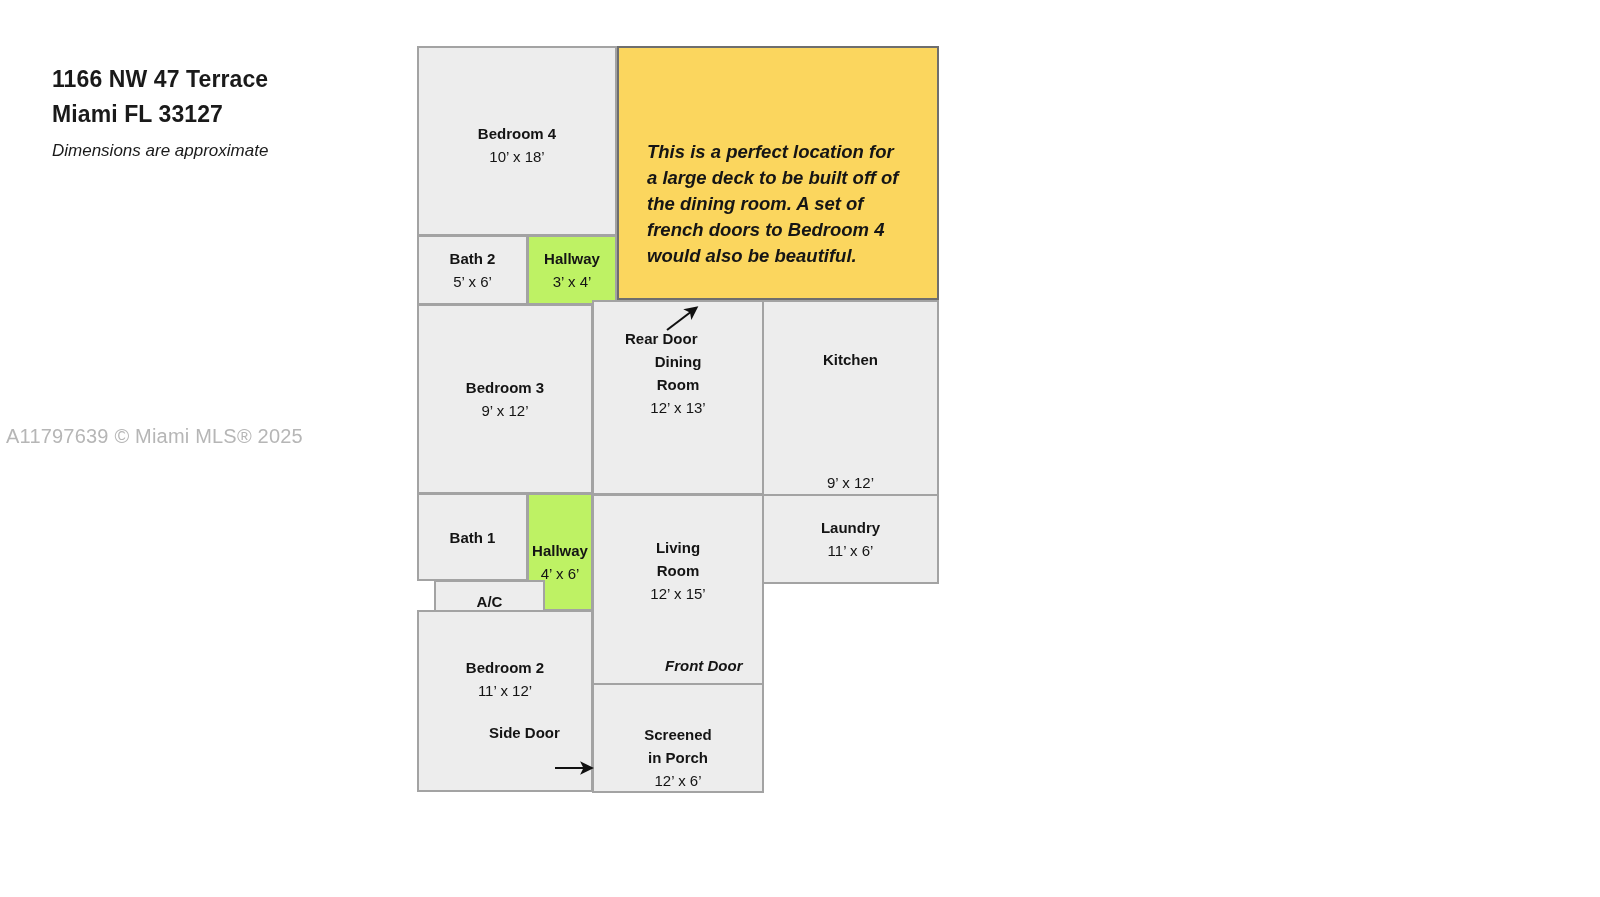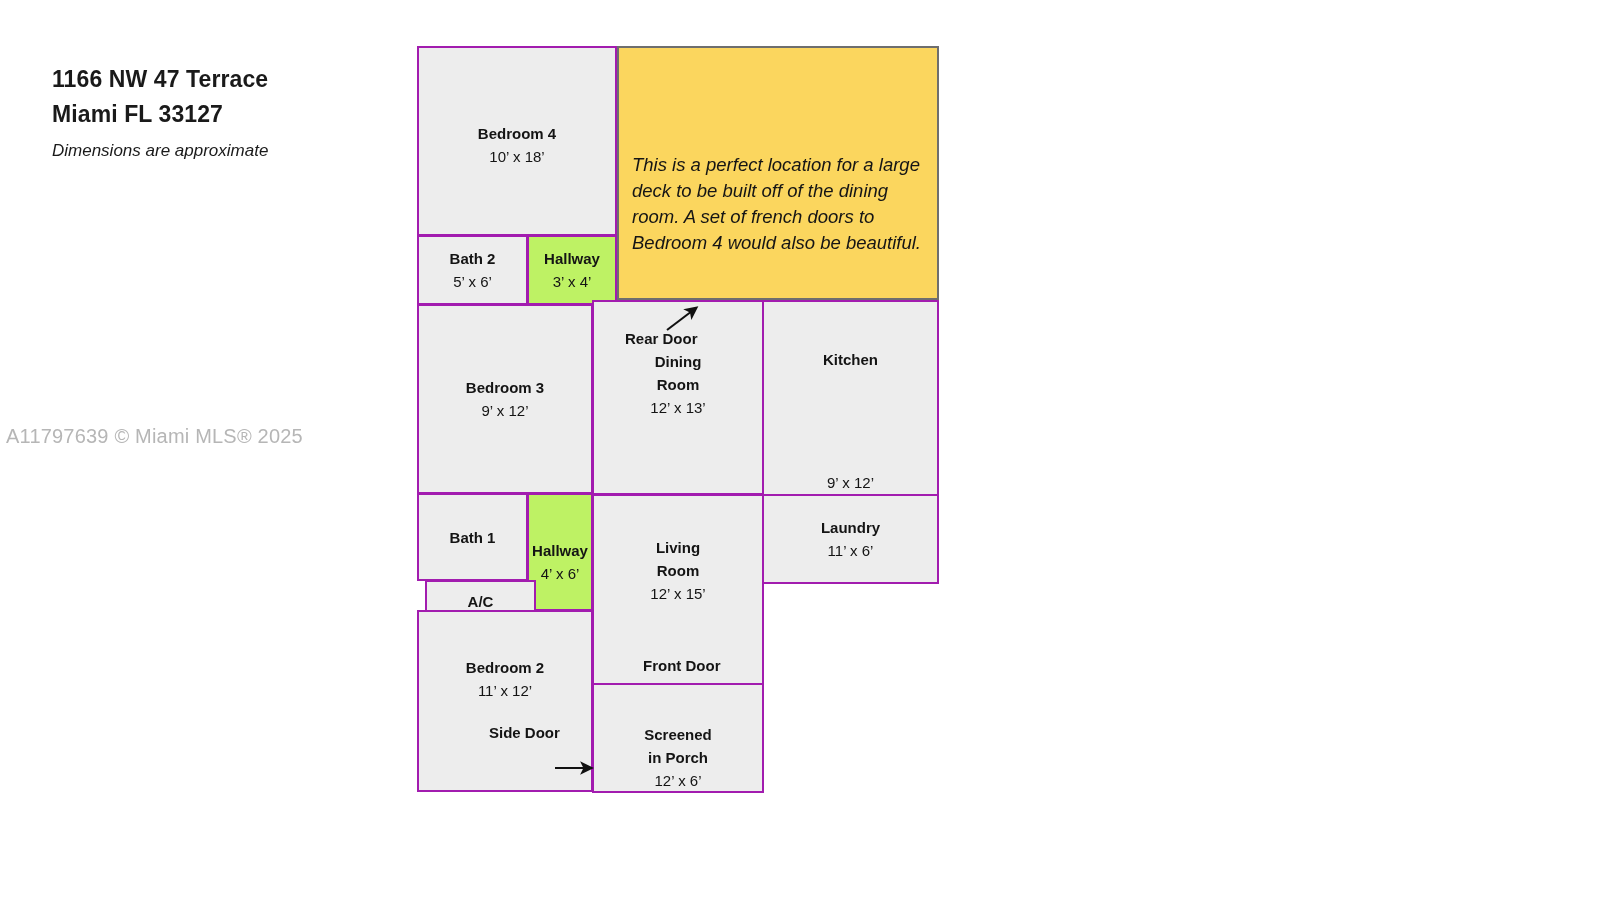--- a/index.html
+++ b/index.html
@@ -60,21 +60,21 @@
     left: 0;
     top: 0;
     width: 1600px;
     height: 897px;
   }
 
   
   .room {
     position: absolute;
     box-sizing: border-box;
-    border: 2px solid #a21caf;
+    border: 2px solid #a3a3a3;
     background: #ededed;
     display: flex;
     flex-direction: column;
     align-items: center;
     justify-content: center;
     text-align: center;
   }
   .room.white { background: #bef264; }
   .room.note  { background: #fbd65e; border-color: #6e6e6e; }
 
@@ -99,25 +99,25 @@
   .pad-top-xl   { justify-content: flex-start; padding-top: 38px; }
   .pad-top-xxl  { justify-content: flex-start; padding-top: 48px; }
   .pad-top-br1  { justify-content: flex-start; padding-top: 118px; }
   .pad-top-br2  { justify-content: flex-start; padding-top: 44px; }
   .pad-top-liv  { justify-content: flex-start; padding-top: 40px; }
 
   
   .note-text {
     font-size: 18.5px;
     font-style: italic;
-    font-weight: normal;
+    font-weight: bold;
     color: #151515;
     line-height: 26px;
     text-align: left;
-    padding: 0 13px;
+    padding: 0 28px;
     align-self: flex-start;
     margin-top: 62px;
   }
 
   
   .door-label {
     position: absolute;
     font-size: 15px;
     font-weight: bold;
     color: #141414;
@@ -181,21 +181,21 @@
     <div class="room" style="left:417px; top:493px; width:111px; height:88px;">
       <div class="room-name">Bath 1</div>
       <div class="room-dim"></div>
     </div>
 
     <div class="room white pad-top-br2" style="left:527px; top:493px; width:66px; height:118px;">
       <div class="room-name">Hallway</div>
       <div class="room-dim">4’ x 6’</div>
     </div>
 
-    <div class="room" style="left:425px; top:580px; width:111px; height:42px;">
+    <div class="room" style="left:434px; top:580px; width:111px; height:42px;">
       <div class="room-name">A/C</div>
       <div class="room-dim"></div>
     </div>
 
     <div class="room" style="left:762px; top:494px; width:177px; height:90px;">
       <div class="room-name">Laundry</div>
       <div class="room-dim">11’ x 6’</div>
     </div>
 
     <div class="room pad-top-liv" style="left:592px; top:494px; width:172px; height:238px;">
@@ -219,21 +219,21 @@
     <div class="door-label" style="left:625px; top:330px;">Rear Door</div>
     <svg class="arrow-svg" style="left:660px; top:298px;" width="50" height="38" viewBox="0 0 50 38">
       <defs>
         <marker id="arrowhead-diag" markerWidth="7" markerHeight="7" refX="5.2" refY="3.2" orient="auto" markerUnits="strokeWidth">
           <path d="M0,0 L6.6,3.2 L0,6.4 L1.6,3.2 Z" fill="#111111"></path>
         </marker>
       </defs>
       <line x1="7" y1="32" x2="36" y2="10" stroke="#111111" stroke-width="2.1" marker-end="url(#arrowhead-diag)"></line>
     </svg>
 
-    <div class="door-label" style="left:643px; top:657px;">Front Door</div>
+    <div class="door-label" style="left:665px; top:657px;font-style:italic;">Front Door</div>
 
     <div class="door-label" style="left:489px; top:724px;">Side Door</div>
     <svg class="arrow-svg" style="left:553px; top:756px;" width="48" height="24" viewBox="0 0 48 24">
       <defs>
         <marker id="arrowhead-right" markerWidth="7" markerHeight="7" refX="5.2" refY="3.2" orient="auto" markerUnits="strokeWidth">
           <path d="M0,0 L6.6,3.2 L0,6.4 L1.6,3.2 Z" fill="#111111"></path>
         </marker>
       </defs>
       <line x1="2" y1="12" x2="38" y2="12" stroke="#111111" stroke-width="2.1" marker-end="url(#arrowhead-right)"></line>
     </svg>

